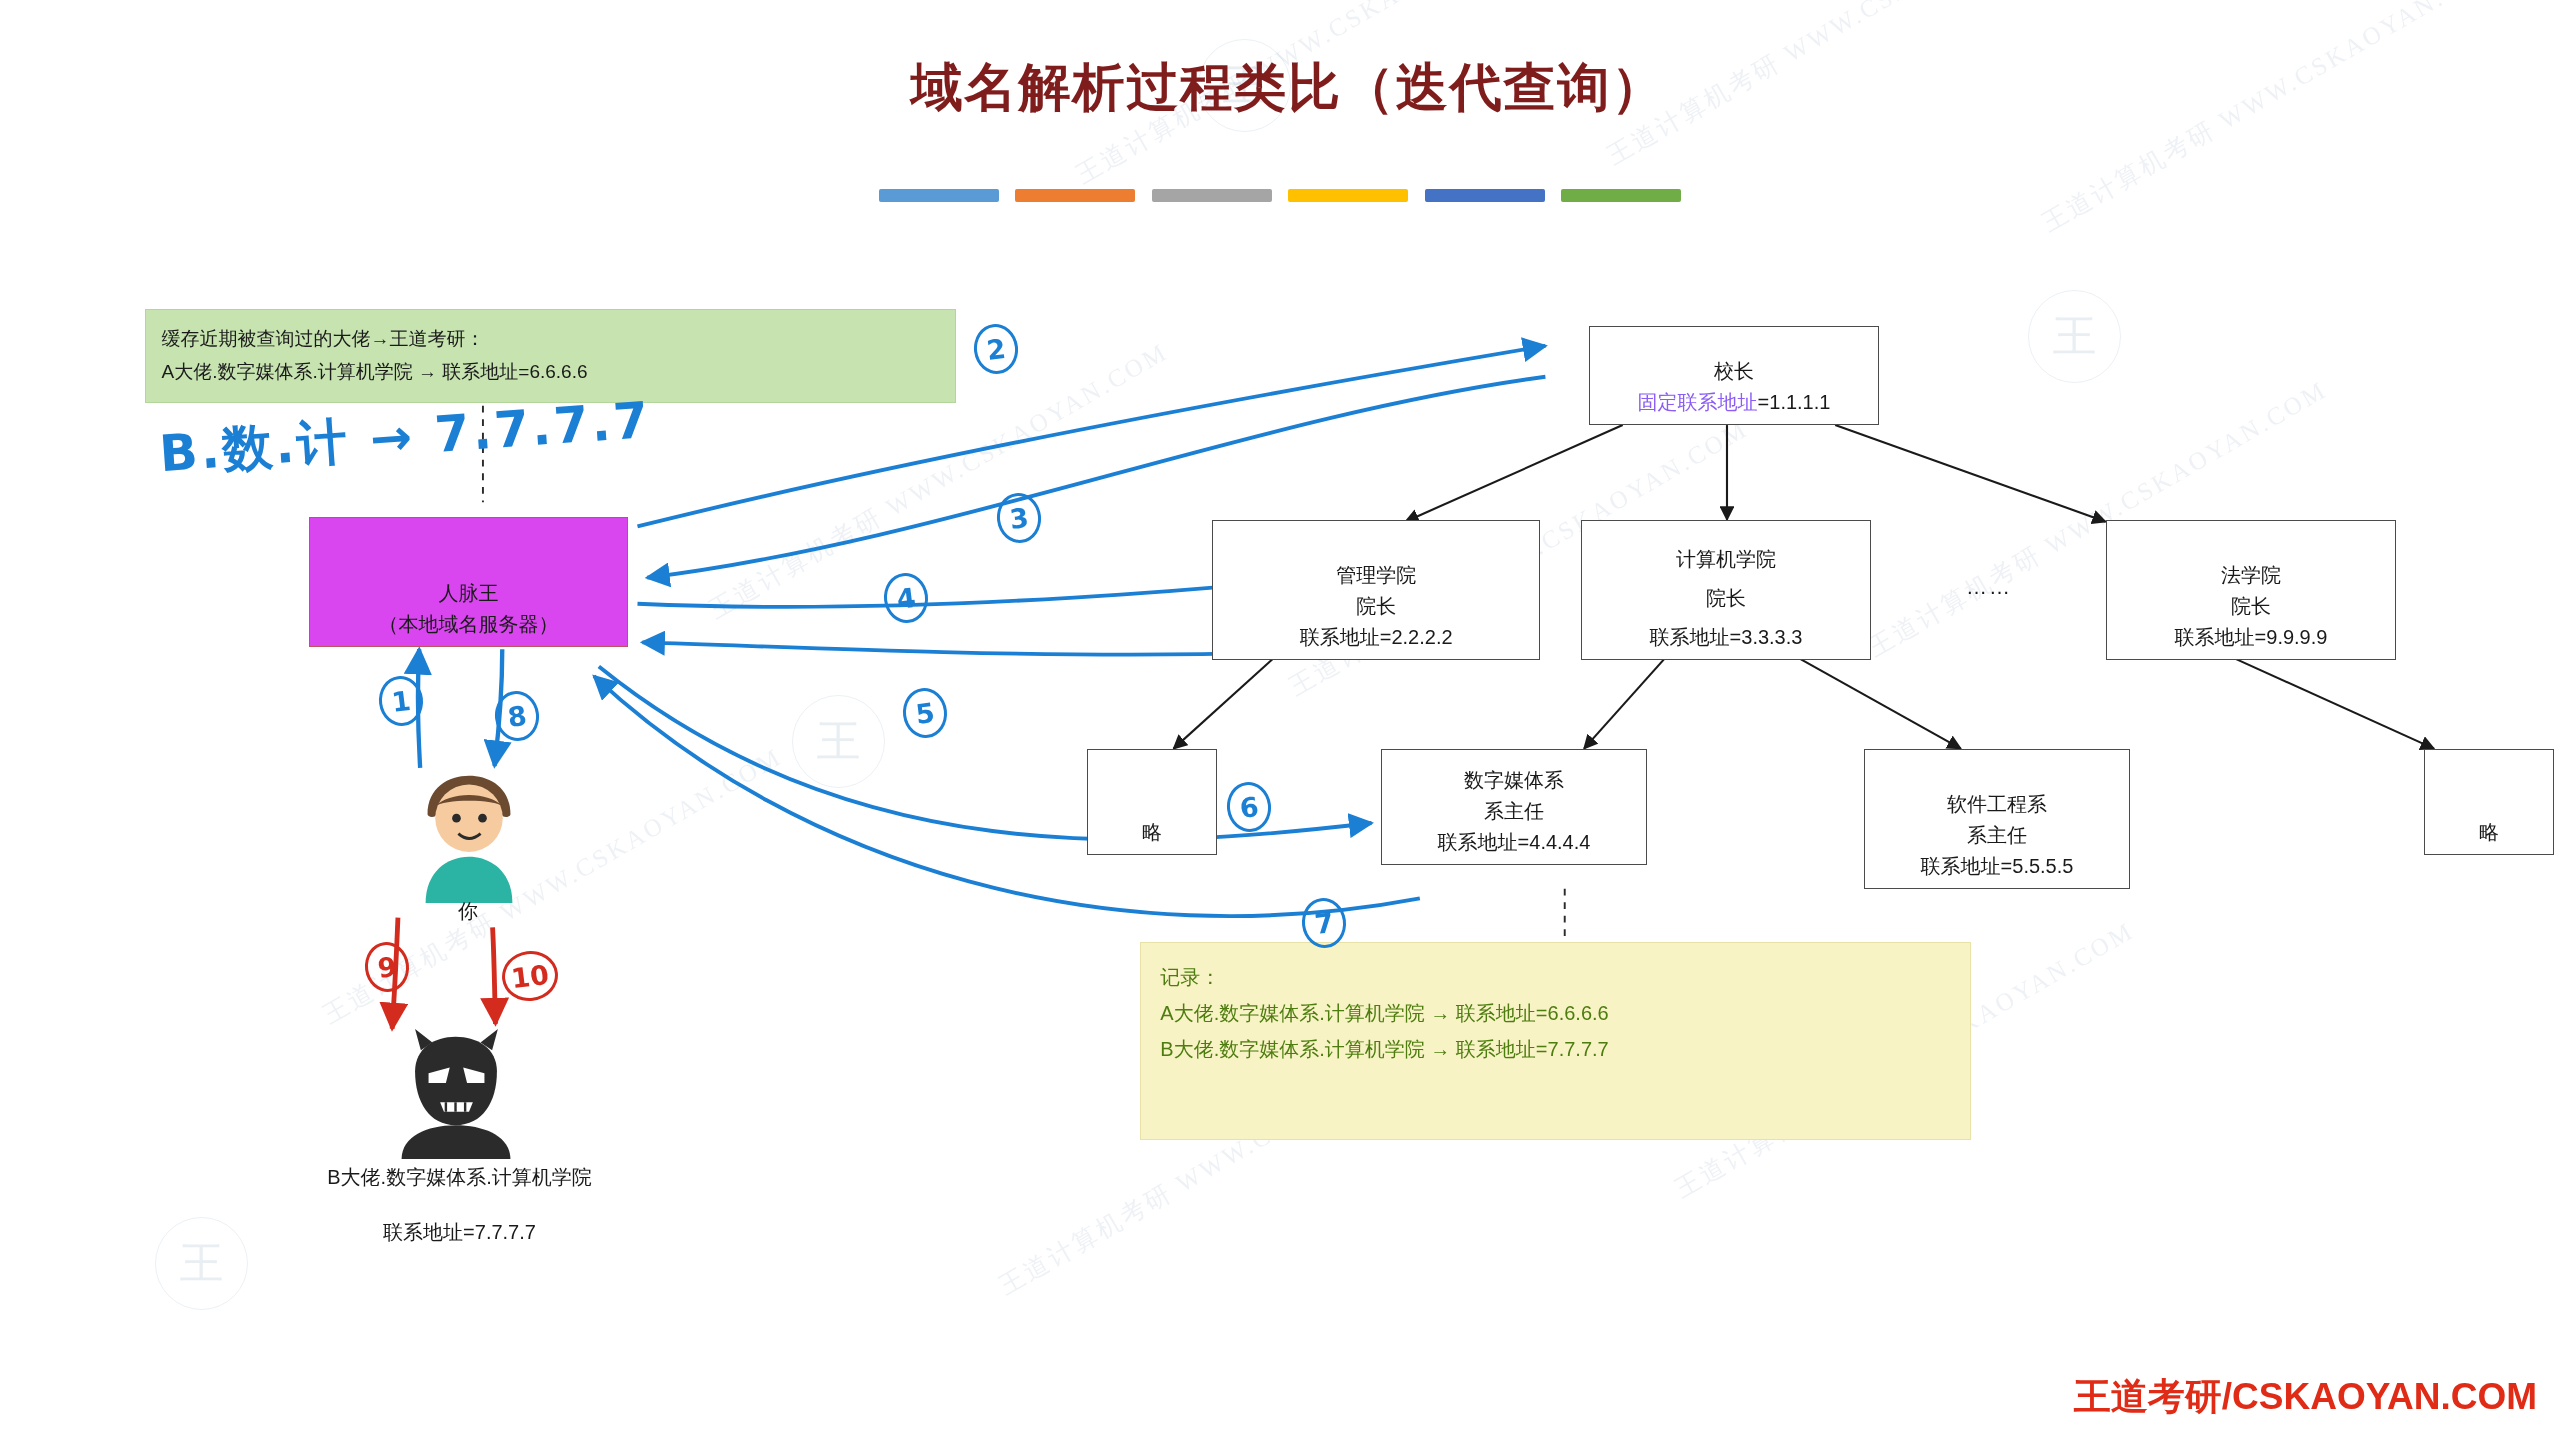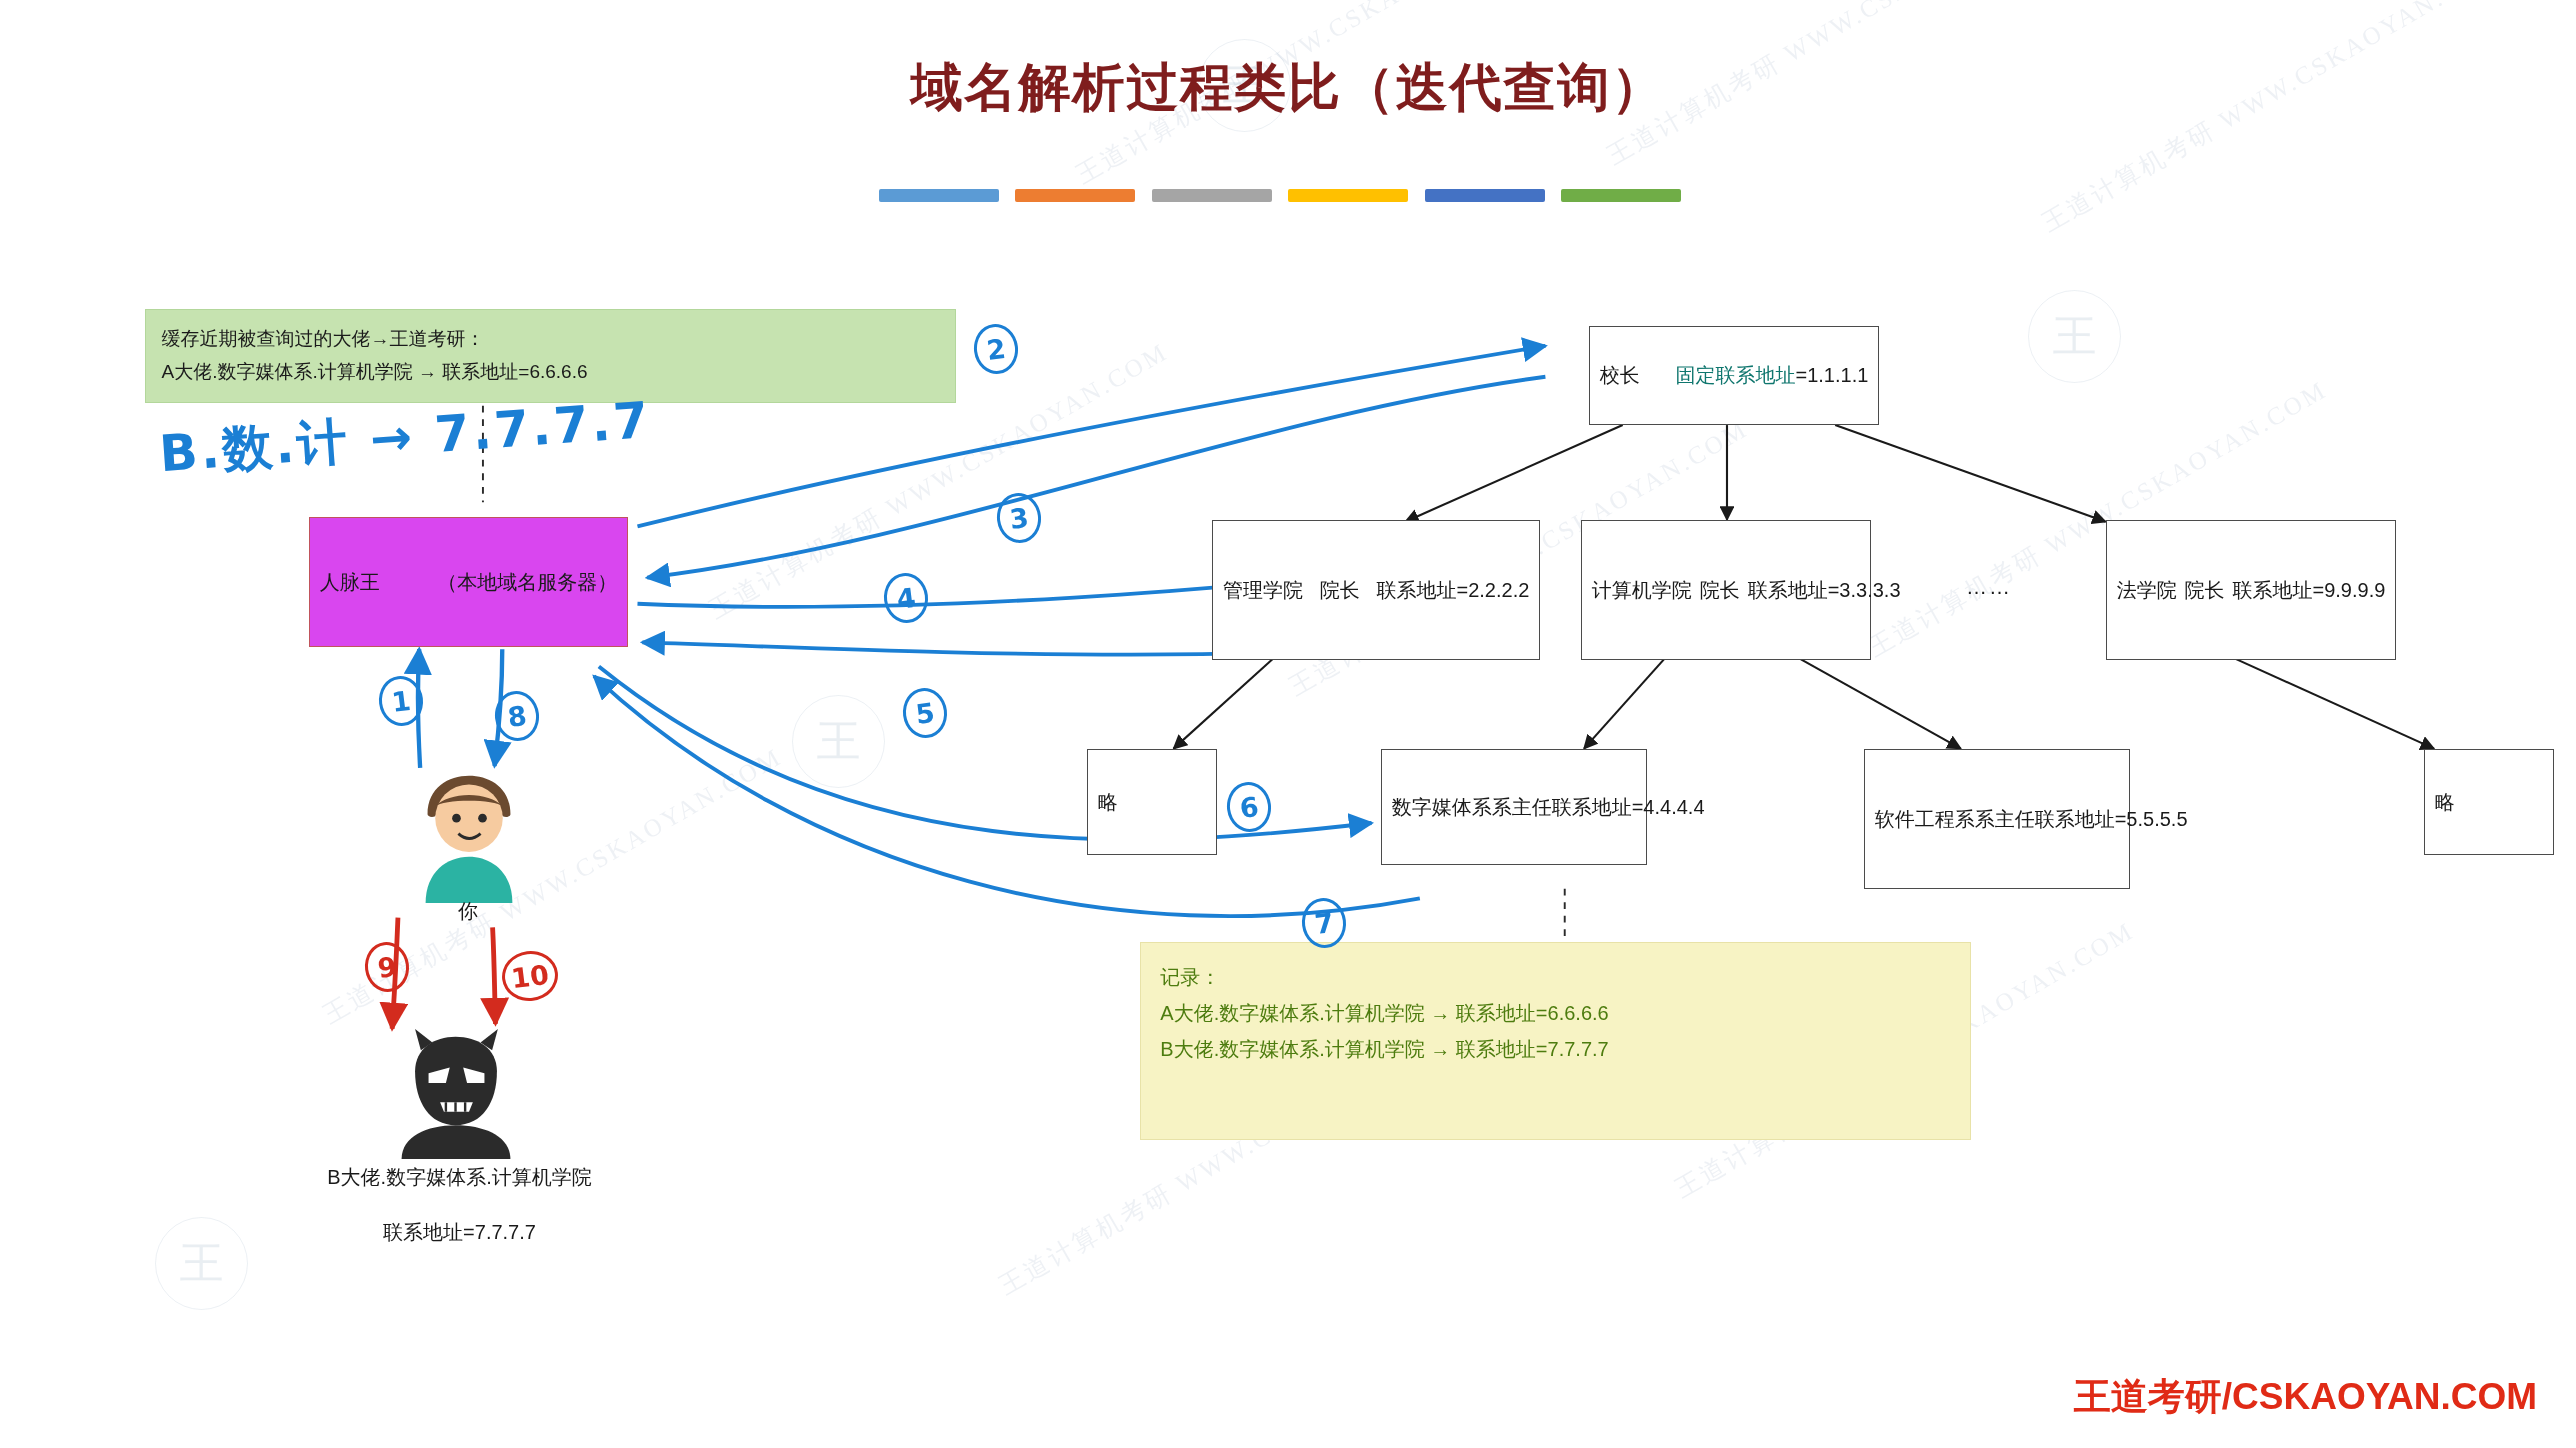--- a/index.html
+++ b/index.html
@@ -28,33 +28,33 @@
   .title-bars i { display: block; flex: 1 1 0; height: 12.6px; border-radius: 1.9px; }
 
   
   .node {
     position: absolute;
     border: 1.5px solid #4b4b4b;
     background: #ffffff;
     color: #1a1a1a;
     font-size: 20px;
     line-height: 1.55;
-    display: flex; 
-    align-items: center; justify-content: space-between;
+    display: flex; flex-direction: column;
+    align-items: center; justify-content: flex-end;
     text-align: center;
     padding: 5.8px 9.7px;
   }
   .node div { white-space: nowrap; }
 
   .node.pink {
     background: #d946ef;
     border-color: #c0545c;
     font-size: 20px;
   }
-  .red-text { color: #0f766e; }
+  .red-text { color: #8b5cf6; }
 
   .cache-box {
     position: absolute;
     background: #c6e3b0;
     border: 1px solid #b3d79b;
     color: #1b1b1b;
     font-size: 19px;
     line-height: 1.75;
     padding: 11.6px 15.5px 13.5px 15.5px;
     text-align: left;

